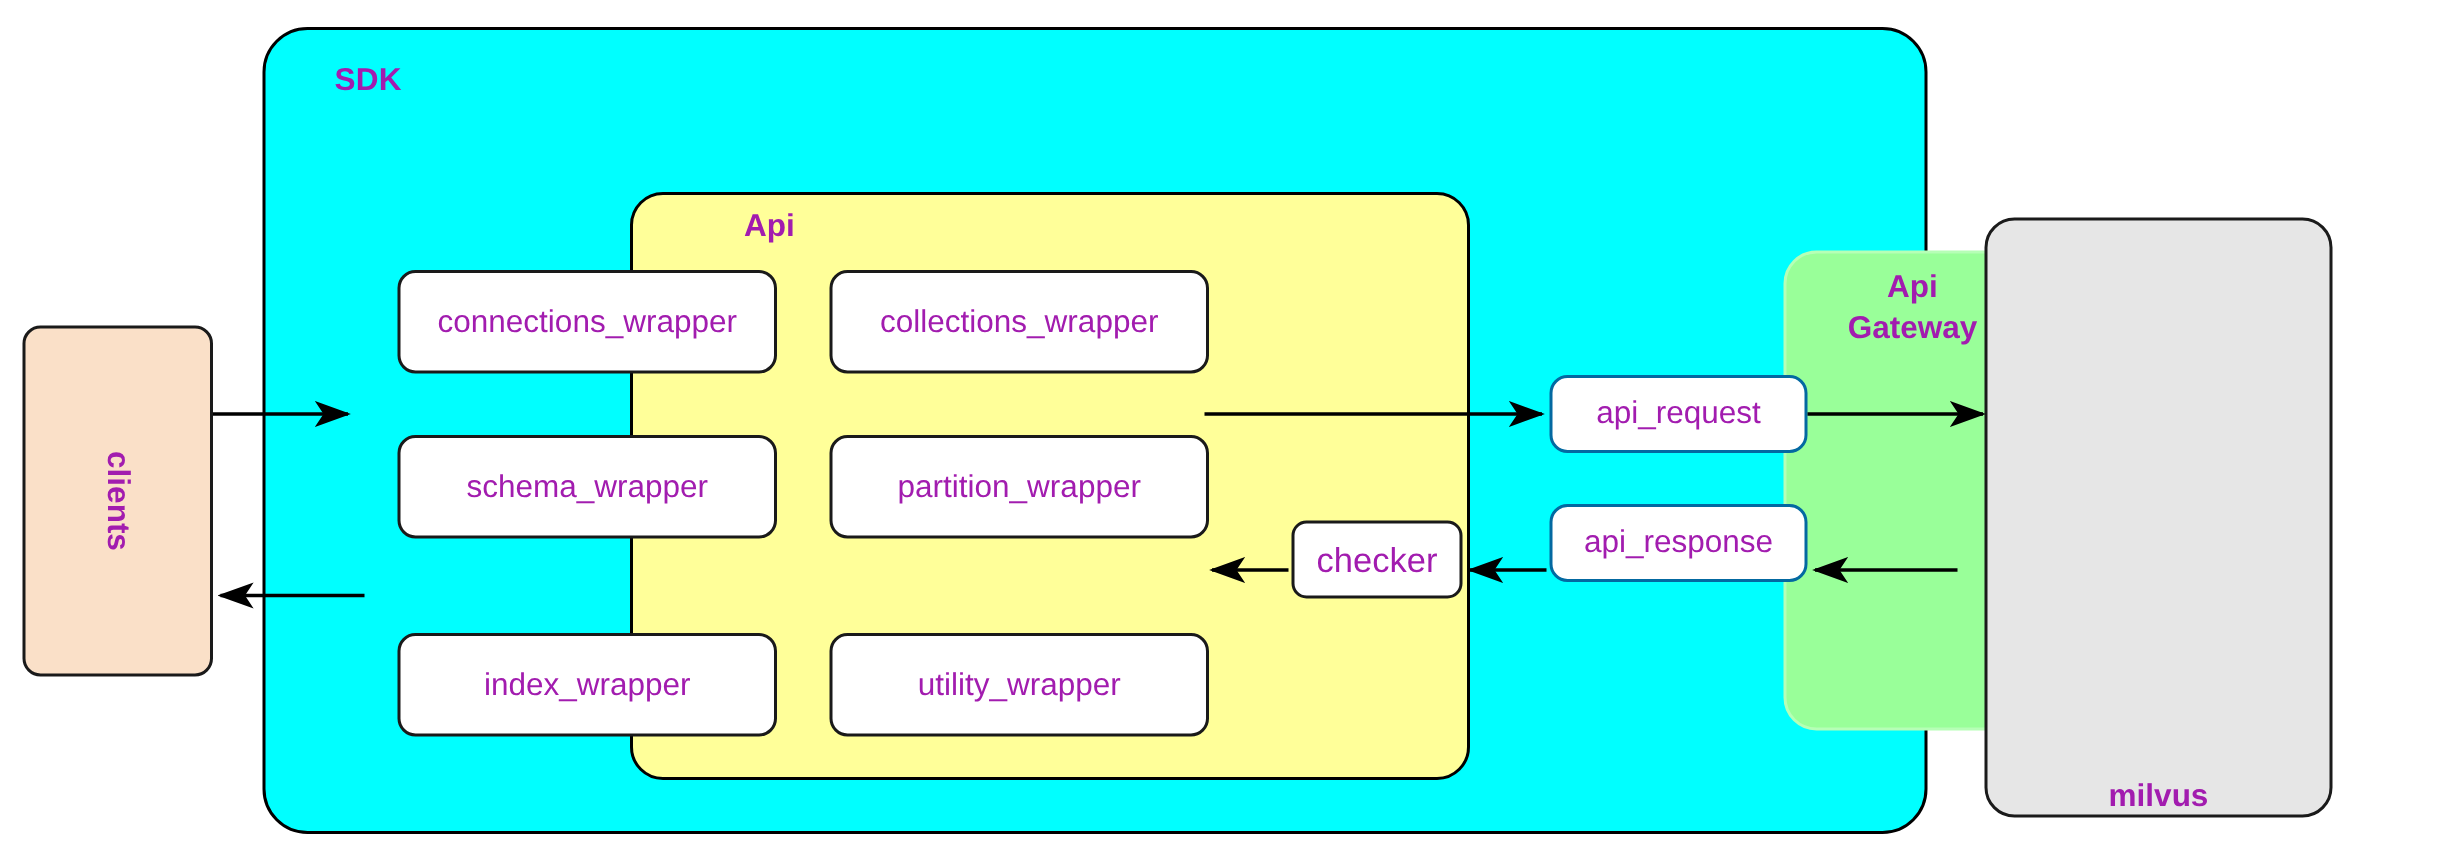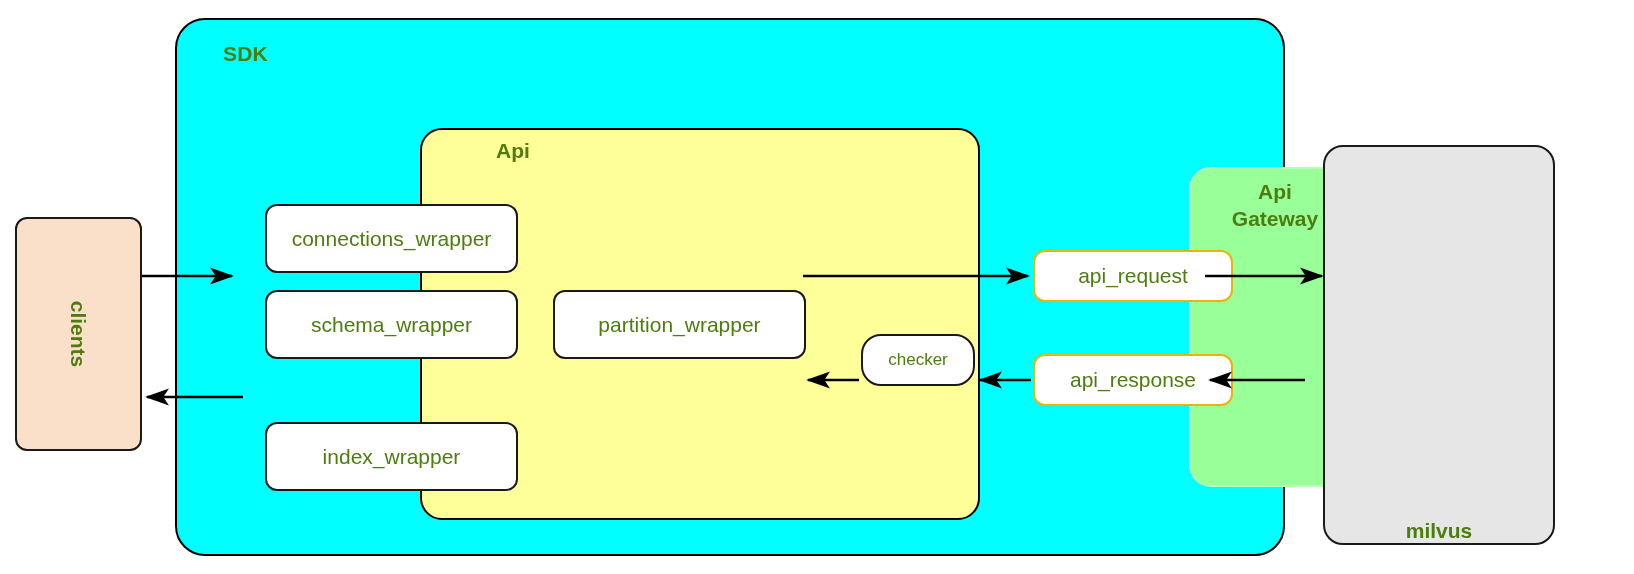--- a/index.html
+++ b/index.html
@@ -22,21 +22,21 @@
     width: 1634px;
     height: 574px;
   }
   .box {
     position: absolute;
     box-sizing: border-box;
     display: flex;
     align-items: center;
     justify-content: center;
     text-align: center;
-    color: #4d7c0f;
+    color: #a21caf;
   }
 
   
   #sdk-container {
     left: 175px;
     top: 18px;
     width: 1110px;
     height: 538px;
     background: #00ffff;
     border: 2px solid #000000;
@@ -100,45 +100,45 @@
   .wrapper-box {
     background: #ffffff;
     border: 2px solid #1a1a1a;
     border-radius: 12px;
     font-size: 21px;
     width: 253px;
     height: 69px;
   }
   .col-left  { left: 265px; }
   .col-right { left: 553px; }
-  .row-1 { top: 204px; }
+  .row-1 { top: 180px; }
   .row-2 { top: 290px; text-align: right; }
   .row-3 { top: 386px; margin-top: 36px; }
 
   
   .gateway-box {
     background: #ffffff;
-    border: 2px solid #eab308;
+    border: 2px solid #0369a1;
     border-radius: 12px;
     font-size: 21px;
     left: 1033px;
-    width: 200px;
+    width: 172px;
     height: 52px;
   }
   #api-request-box  { top: 250px; }
-  #api-response-box { top: 354px; }
+  #api-response-box { top: 336px; }
 
   
   #checker-box {
     background: #ffffff;
     border: 2px solid #1a1a1a;
-    border-radius: 20px;
-    font-size: 17px;
+    border-radius: 10px;
+    font-size: 23px;
     left: 861px;
-    top: 334px;
+    top: 347px;
     width: 114px;
     height: 52px;
   }
 
   
   #clients-box {
     background: #fae0c8;
     border: 2px solid #1a1a1a;
     border-radius: 12px;
     left: 15px;
@@ -194,28 +194,34 @@
       <div id="api-gateway-label">
         <div>Api</div>
         <div>Gateway</div>
       </div>
     </div>
   </div>
 
   <div class="box wrapper-box col-left  row-1">
     <span>connections_wrapper</span>
   </div>
+  <div class="box wrapper-box col-right row-1">
+    <span>collections_wrapper</span>
+  </div>
   <div class="box wrapper-box col-left  row-2">
     <span>schema_wrapper</span>
   </div>
   <div class="box wrapper-box col-right row-2">
     <span>partition_wrapper</span>
   </div>
   <div class="box wrapper-box col-left  row-3">
     <span>index_wrapper</span>
+  </div>
+  <div class="box wrapper-box col-right row-3">
+    <span>utility_wrapper</span>
   </div>
 
   <div class="box gateway-box" id="api-request-box">
     <span>api_request</span>
   </div>
   <div class="box gateway-box" id="api-response-box">
     <span>api_response</span>
   </div>
 
   <div class="box" id="checker-box">

